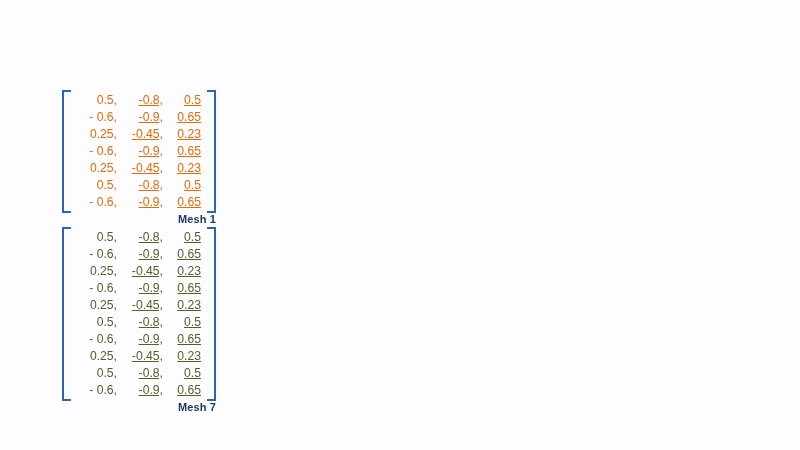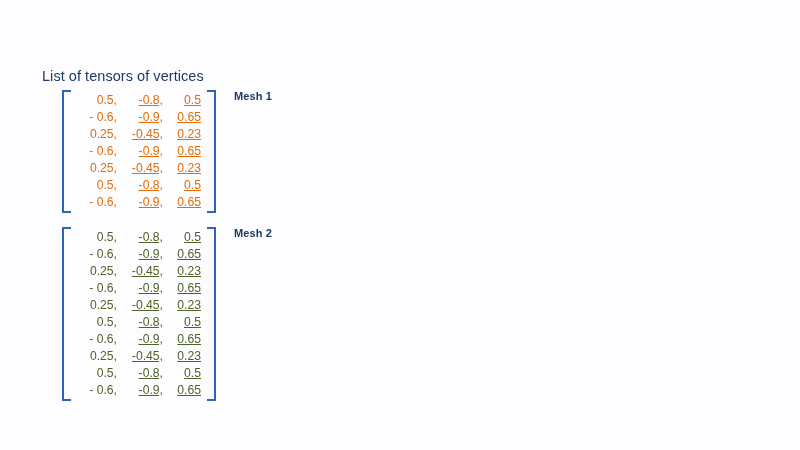--- a/index.html
+++ b/index.html
@@ -30,21 +30,22 @@
     font-weight: 400;
     color: #1f3864;
     letter-spacing: 0.05px;
     white-space: nowrap;
   }
 
   
   .matrix-block {
     position: absolute;
     display: flex;
-    align-items: flex-start;
+    align-items: flex-end;
+    flex-direction: column;
   }
 
   .matrix {
     position: relative;
     display: flex;
     align-items: stretch;
   }
 
   .bracket {
     width: 9px;
@@ -103,21 +104,20 @@
   #matrix-block-2 {
     left: 62px;
     top: 227px;
   }
 </style>
 </head>
 <body>
 
 <div id="slide">
 
-  <div id="page-title">List of tensors of vertices</div>
 
   <div class="matrix-block" id="matrix-block-1">
     <div class="matrix m-orange">
       <div class="bracket bracket-left"></div>
       <div class="rows">
           <div class="mrow"><span class="cell c0">0.5,</span><span class="cell c1">-0.8,</span><span class="cell c2">0.5</span></div>
           <div class="mrow"><span class="cell c0">- 0.6,</span><span class="cell c1">-0.9,</span><span class="cell c2">0.65</span></div>
           <div class="mrow"><span class="cell c0">0.25,</span><span class="cell c1">-0.45,</span><span class="cell c2">0.23</span></div>
           <div class="mrow"><span class="cell c0">- 0.6,</span><span class="cell c1">-0.9,</span><span class="cell c2">0.65</span></div>
           <div class="mrow"><span class="cell c0">0.25,</span><span class="cell c1">-0.45,</span><span class="cell c2">0.23</span></div>
@@ -139,16 +139,16 @@
           <div class="mrow"><span class="cell c0">- 0.6,</span><span class="cell c1">-0.9,</span><span class="cell c2">0.65</span></div>
           <div class="mrow"><span class="cell c0">0.25,</span><span class="cell c1">-0.45,</span><span class="cell c2">0.23</span></div>
           <div class="mrow"><span class="cell c0">0.5,</span><span class="cell c1">-0.8,</span><span class="cell c2">0.5</span></div>
           <div class="mrow"><span class="cell c0">- 0.6,</span><span class="cell c1">-0.9,</span><span class="cell c2">0.65</span></div>
           <div class="mrow"><span class="cell c0">0.25,</span><span class="cell c1">-0.45,</span><span class="cell c2">0.23</span></div>
           <div class="mrow"><span class="cell c0">0.5,</span><span class="cell c1">-0.8,</span><span class="cell c2">0.5</span></div>
           <div class="mrow"><span class="cell c0">- 0.6,</span><span class="cell c1">-0.9,</span><span class="cell c2">0.65</span></div>
         </div>
       <div class="bracket bracket-right"></div>
     </div>
-    <div class="mesh-label">Mesh 2</div>
+    <div class="mesh-label">Mesh 7</div>
   </div>
 
 </div>
 
 </body></html>

